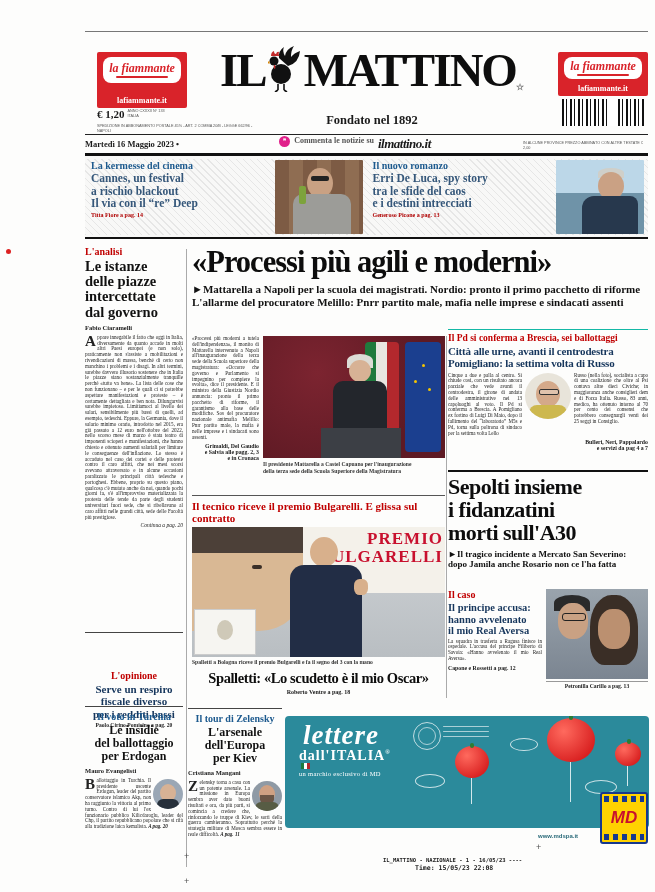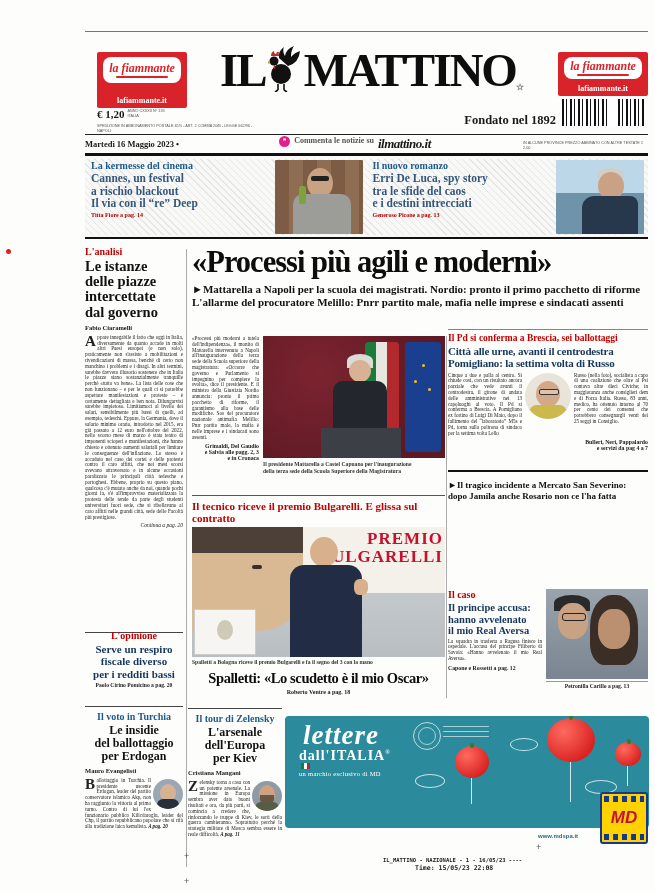--- a/index.html
+++ b/index.html
@@ -11,21 +11,21 @@
   
   .topline{left:85px;top:31px;width:563px;height:1px;background:#777;}
   .adbox{background:#d9232a;border-radius:2px;display:flex;flex-direction:column;align-items:center;justify-content:space-between;padding:5px 4px 3px;box-sizing:border-box;}
   .adbox .pill{background:#fff;border-radius:8px;width:78px;height:26px;display:flex;flex-direction:column;align-items:center;justify-content:center;}
   .adbox .brand{color:#d9232a;font-weight:bold;font-style:italic;font-size:12px;line-height:1;}
   .adbox .tgl{width:52px;height:2px;background:#d9232a;margin-top:2px;border-radius:1px;}
   .adbox .url{color:#fff;font-weight:bold;font-size:8px;}
   .logo{left:188px;top:46px;width:368px;text-align:center;font-weight:bold;font-size:47px;line-height:1;letter-spacing:-2px;color:#0e0e0e;white-space:nowrap;}
   .logo svg{vertical-align:-6px;margin:0 2px;}
   .logostar{font-size:9px;color:#777;letter-spacing:0;vertical-align:-4px;}
-  .founded{left:188px;top:113px;width:368px;text-align:right;font-weight:bold;font-size:12.5px;}
+  .founded{left:188px;top:113px;width:368px;text-align:center;font-weight:bold;font-size:12.5px;}
   .pricebox{left:97px;top:109px;width:160px;display:flex;gap:3px;align-items:flex-start;}
   .price{font-weight:bold;font-size:11px;line-height:1;}
   .tiny{font-size:3.8px;line-height:1.25;color:#555;font-family:"Liberation Sans",sans-serif;}
   .shipping{left:97px;top:124px;width:170px;}
   .barcode{left:562px;top:99px;width:82px;height:27px;background:
      repeating-linear-gradient(90deg,#111 0 2px,#fff 2px 4px,#111 4px 5px,#fff 5px 8px);}
   .barcode .gap{position:absolute;left:48px;top:0;width:8px;height:100%;background:#fff;}
   .rule1{left:85px;top:134px;width:563px;height:1px;}
   .dateline{left:85px;top:139px;font-weight:bold;font-size:8.5px;}
   .comment{left:235px;top:136px;width:240px;display:flex;align-items:flex-start;justify-content:center;gap:4px;}
@@ -129,21 +129,21 @@
   .ph-spall .suit{position:absolute;left:98px;top:38px;width:72px;height:92px;background:#222d45;border-radius:14px 14px 0 0;}
   .ph-spall .hand{position:absolute;left:162px;top:52px;width:14px;height:16px;background:#d8b08c;border-radius:40%;}
   .ph-spall .medal{position:absolute;left:2px;bottom:2px;width:60px;height:44px;background:#f6f5f1;border:1px solid #ccc;}
   .ph-spall .medal i{position:absolute;left:22px;top:10px;width:16px;height:20px;background:#cfc9b8;border-radius:50%;}
   .bulg .cap{margin-top:2px;}
   .bulg h3{margin:4px 0 0;font-size:14.5px;letter-spacing:-0.4px;text-align:center;font-weight:bold;color:#0d0d0d;}
   .bulg .by{text-align:center;font-weight:bold;font-size:6px;margin-top:2px;}
   
   .divthin{height:1px;background:#444;}
   .opid{left:85px;top:632px;width:98px;}
-  .opin{left:85px;top:630px;width:98px;text-align:center;}
+  .opin{left:85px;top:670px;width:98px;text-align:center;}
   .opin h4{margin:2px 0 2px;font-size:11px;line-height:1.12;color:#16365c;font-weight:bold;}
   .opin .by{font-weight:bold;font-size:5.6px;}
   .turd{left:85px;top:706px;width:98px;}
   .turchia{left:85px;top:711px;width:98px;}
   .turchia .kb,.zel .kb{display:block;text-align:center;}
   .turchia h4,.zel h4{margin:2px 0 2px;font-size:12px;line-height:1.08;text-align:center;font-weight:bold;color:#111;}
   .ph-erdo{float:right;width:30px;height:30px;margin:1px 0 1px 2px;background:#9aa7b5;}
   .ph-erdo .face{position:absolute;left:7px;top:5px;width:16px;height:18px;background:#d7b295;border-radius:50%;}
   .ph-erdo .suit{position:absolute;left:4px;top:20px;width:22px;height:10px;background:#27303a;border-radius:6px 6px 0 0;}
   .zeld{left:188px;top:708px;width:94px;}
@@ -322,20 +322,23 @@
       <span class="sh"></span>
     </div>
     <div class="c">Russo (nella foto), socialista a capo di una coalizione che oltre al Psi contava altre dieci Civiche; in maggioranza anche consiglieri dem e di Forza Italia. Russo, 83 anni, medico, ha ottenuto intorno al 70 per cento dei consensi che potrebbero consegnargli venti dei 25 seggi in Consiglio.</div>
   </div>
   <div class="byline-b pre">Bulleri, Neri, Pappalardo
 e servizi da pag 4 a 7</div>
 </div>
 
 <div class="abs a30div"></div>
 <div class="abs a30">
+  <h2 class="pre">Sepolti insieme
+i fidanzatini
+morti sull'A30</h2>
   <div class="deck pre">►Il tragico incidente a Mercato San Severino:
 dopo Jamila anche Rosario non ce l'ha fatta</div>
 </div>
 
 <div class="abs caso">
   <div class="lft">
     <div class="sec-kick" style="font-size:10px">Il caso</div>
     <h4 class="pre">Il principe accusa:
 hanno avvelenato
 il mio Real Aversa</h4>

